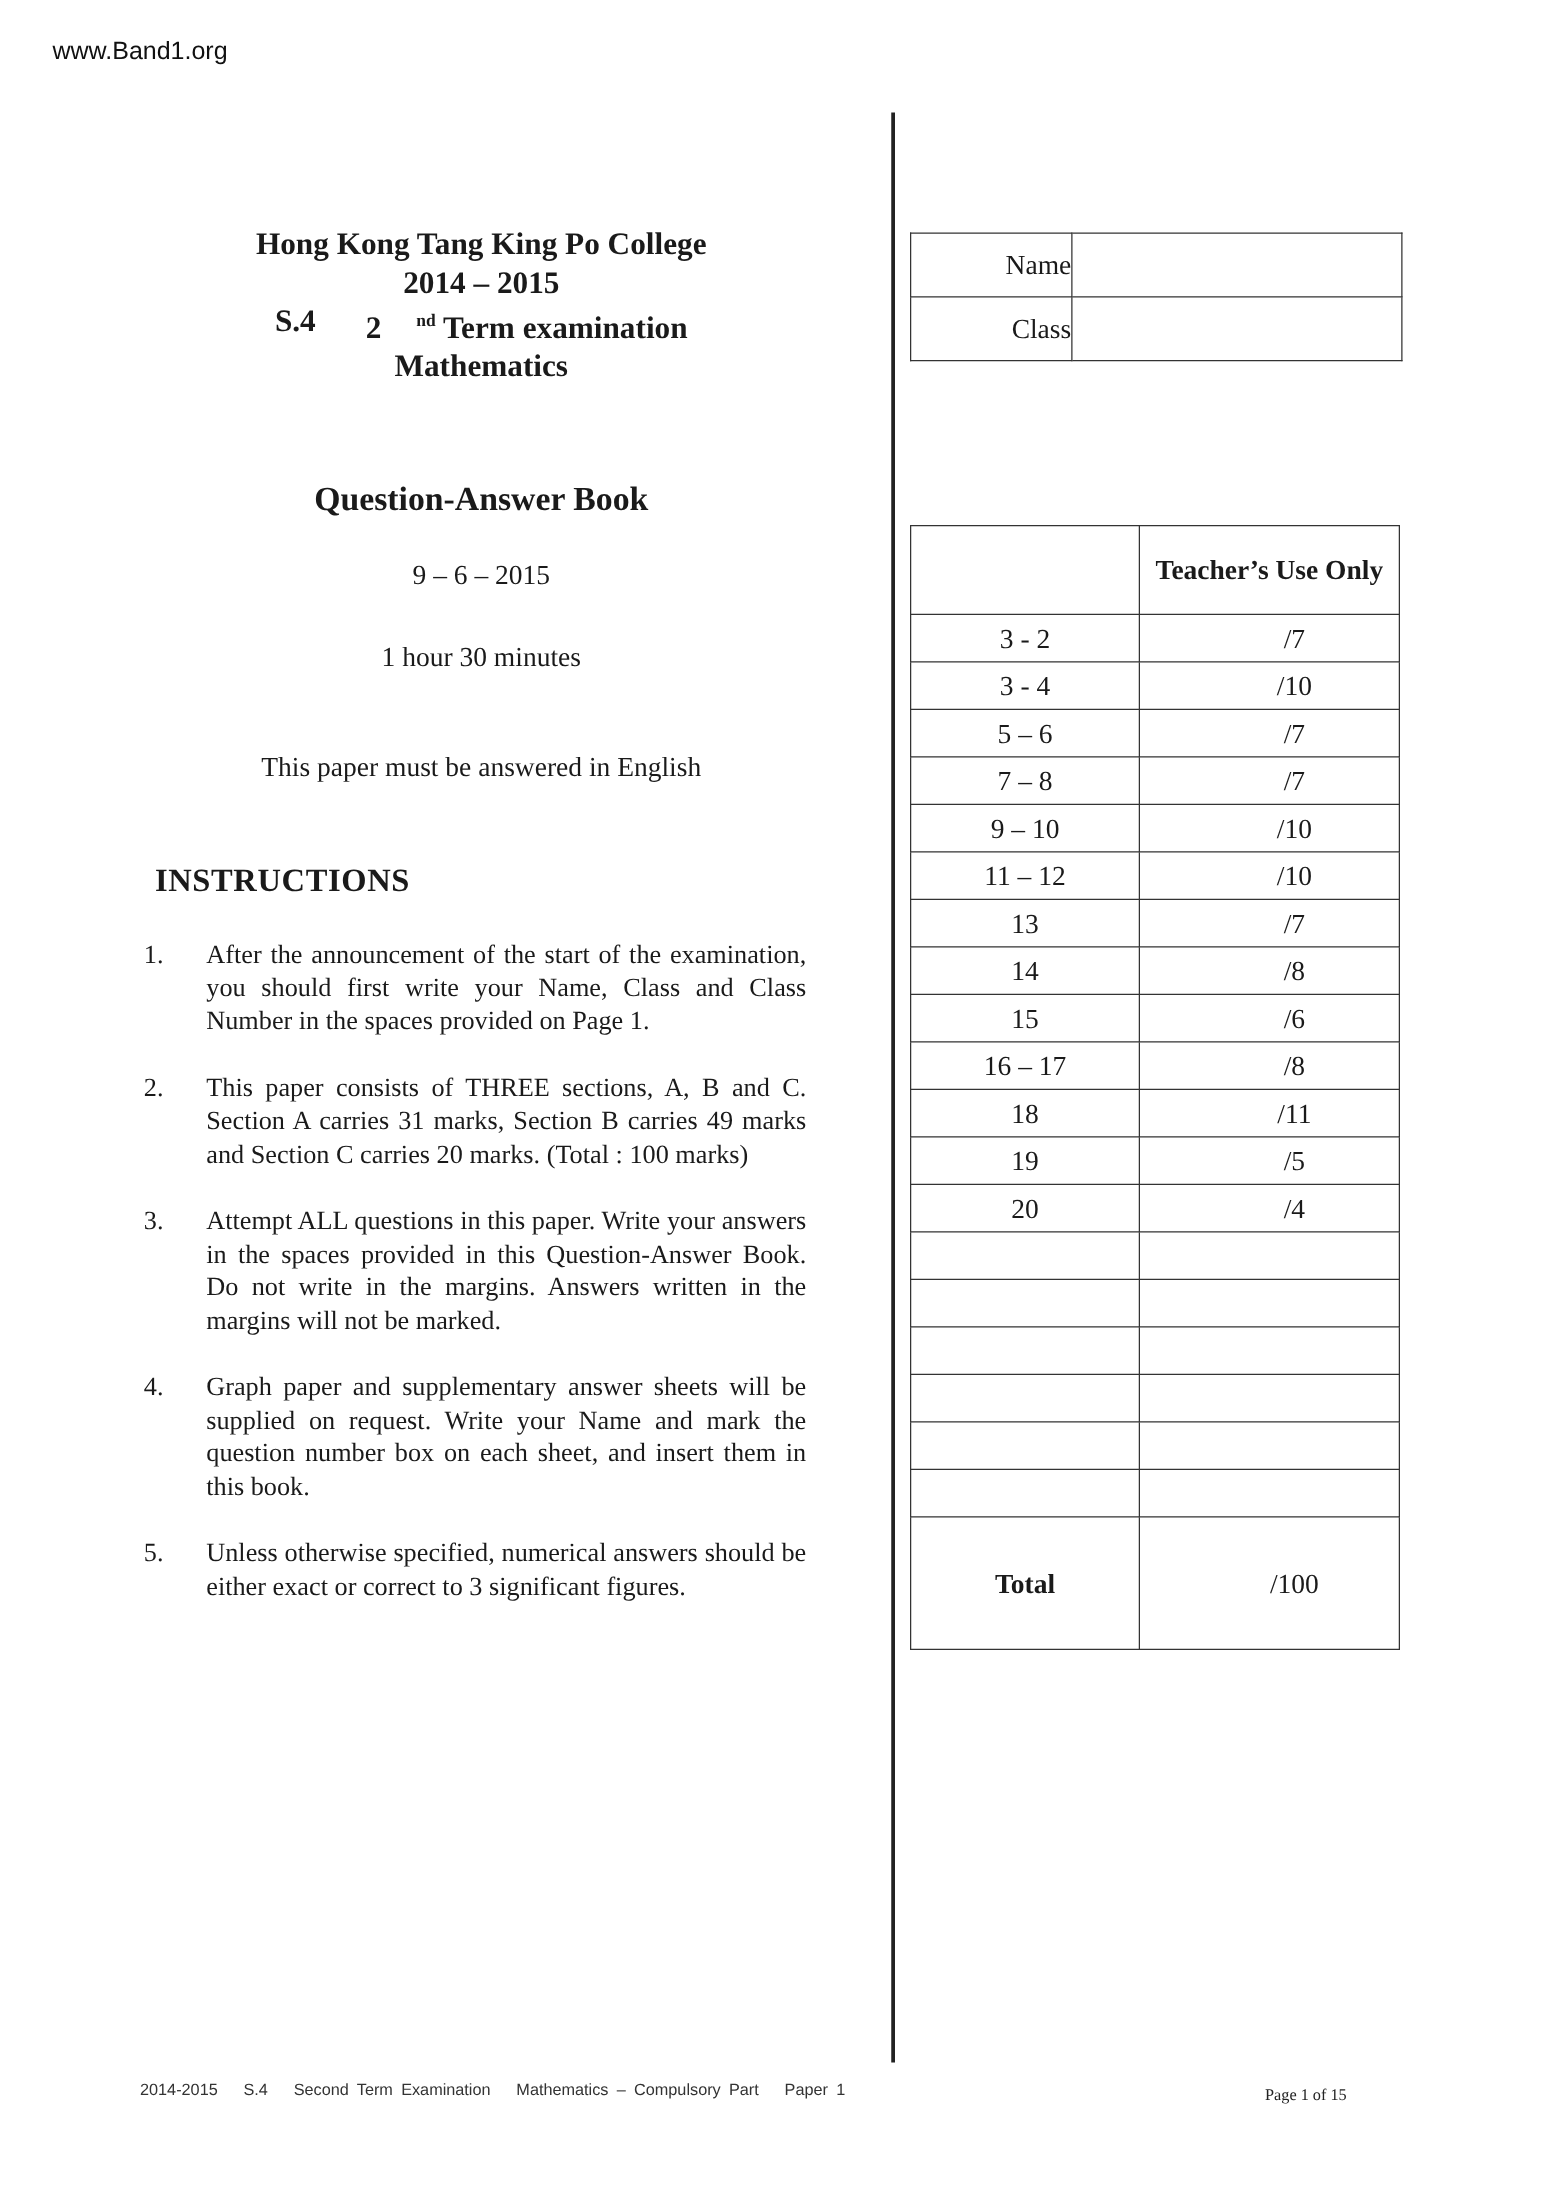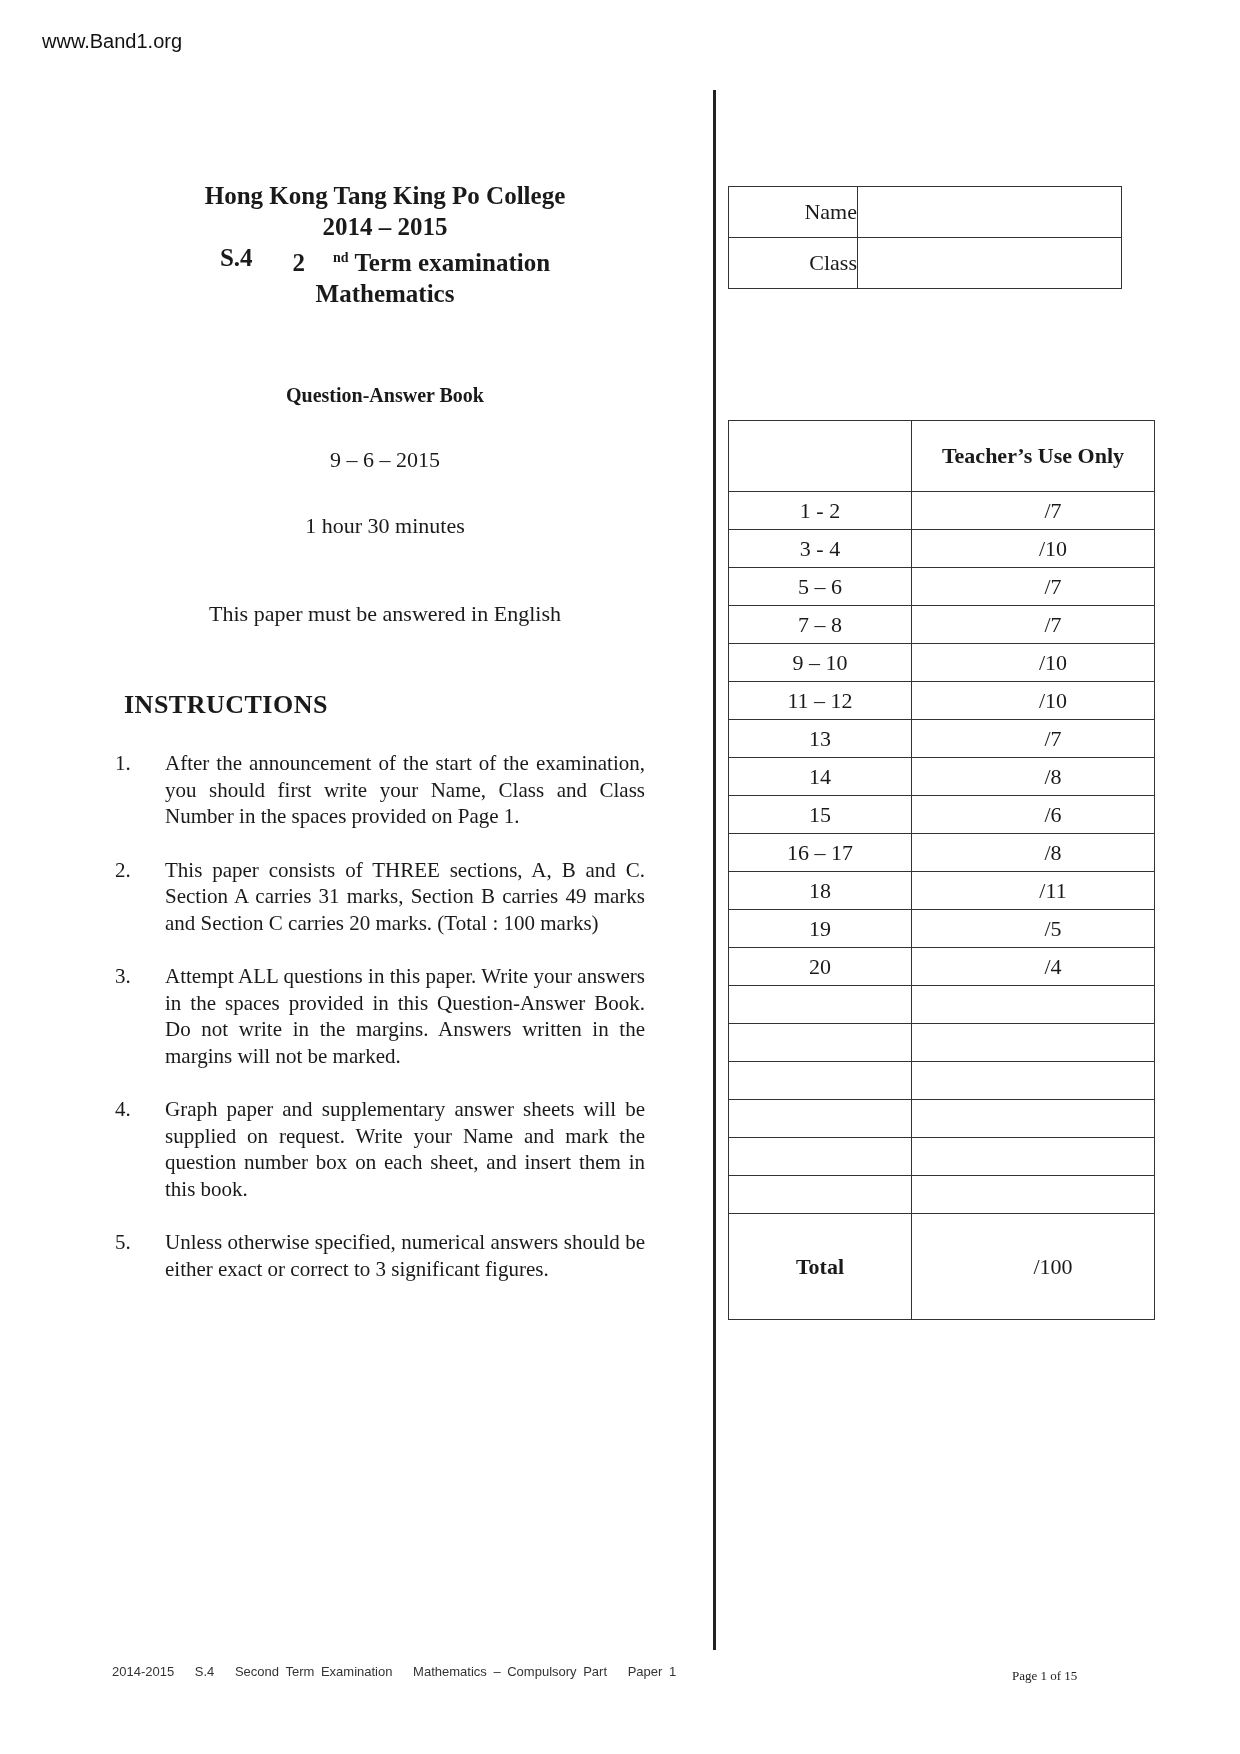--- a/index.html
+++ b/index.html
@@ -12,36 +12,36 @@
   .watermark {
     left: 42px; top: 30px; font-family: "Liberation Sans", "DejaVu Sans", sans-serif;
     font-size: 20px; color: #111;
   }
   .header-block {
     left: 150px; top: 180px; width: 470px; text-align: center; font-weight: bold; font-size: 25px; line-height: 31px;
   }
   .header-block .row-s4 { display: flex; justify-content: center; gap: 40px; }
   .header-block sup { font-size: 14px; margin-left: 28px; }
   .center-text { left: 150px; width: 470px; text-align: center; font-size: 22px; }
-  .qab { top: 384px; font-weight: bold; font-size: 20px; }
+  .qab { top: 384px; font-weight: bold; font-size: 27px; }
   .date { top: 447px; }
   .duration { top: 513px; }
   .english { top: 601px; }
   .instructions-title { left: 124px; top: 690px; font-weight: bold; font-size: 26px; letter-spacing: 0.5px; }
   .instr-list { left: 115px; top: 750px; width: 530px; font-size: 21px; line-height: 26.5px; }
   .instr-item { display: flex; margin-bottom: 27px; }
   .instr-num { width: 50px; flex: none; }
   .instr-text { flex: 1; text-align: justify; }
   .divider { left: 713px; top: 90px; width: 3px; height: 1560px; background: #222; }
   table { border-collapse: collapse; }
   td { border: 1.5px solid #333; padding: 0; text-align: center; font-size: 22px; }
   .name-table { left: 728px; top: 186px; width: 394px; }
   .name-table td { height: 50px; }
   .name-table td.lbl { width: 128px; text-align: right; }
-  .marks-table { left: 728px; top: 420px; width: 427px; }
+  .marks-table { left: 728px; top: 420px; width: 392px; }
   .marks-table td { height: 37px; }
   .marks-table td.q { width: 182px; }
   .marks-table td.m { padding-left: 40px; }
   .marks-table .head td { height: 70px; }
   .marks-table .head td.teacher { font-weight: bold; line-height: 28px; }
   .marks-table .total td { height: 105px; }
   .marks-table .total td.q { font-weight: bold; }
   .footer-left { left: 112px; top: 1664px; font-size: 13px; font-family: "Liberation Sans", sans-serif; color: #333; word-spacing: 3px; }
   .footer-left span { margin-right: 14px; }
   .footer-right { left: 1012px; top: 1668px; font-size: 13px; color: #222; }
@@ -106,21 +106,21 @@
 </tbody>
   </table>
 
 <table class="abs marks-table">
   <tbody>
       <tr class="head">
     <td class="q"></td>
     <td class="teacher">Teacher’s Use Only</td>
   </tr>
   <tr>
-        <td class="q">1 - 2</td>
+        <td class="q">3 - 2</td>
         <td class="m">/7</td>
       </tr>
   <tr>
         <td class="q">3 - 4</td>
         <td class="m">/10</td>
       </tr>
   <tr>
         <td class="q">5 – 6</td>
         <td class="m">/7</td>
       </tr>

